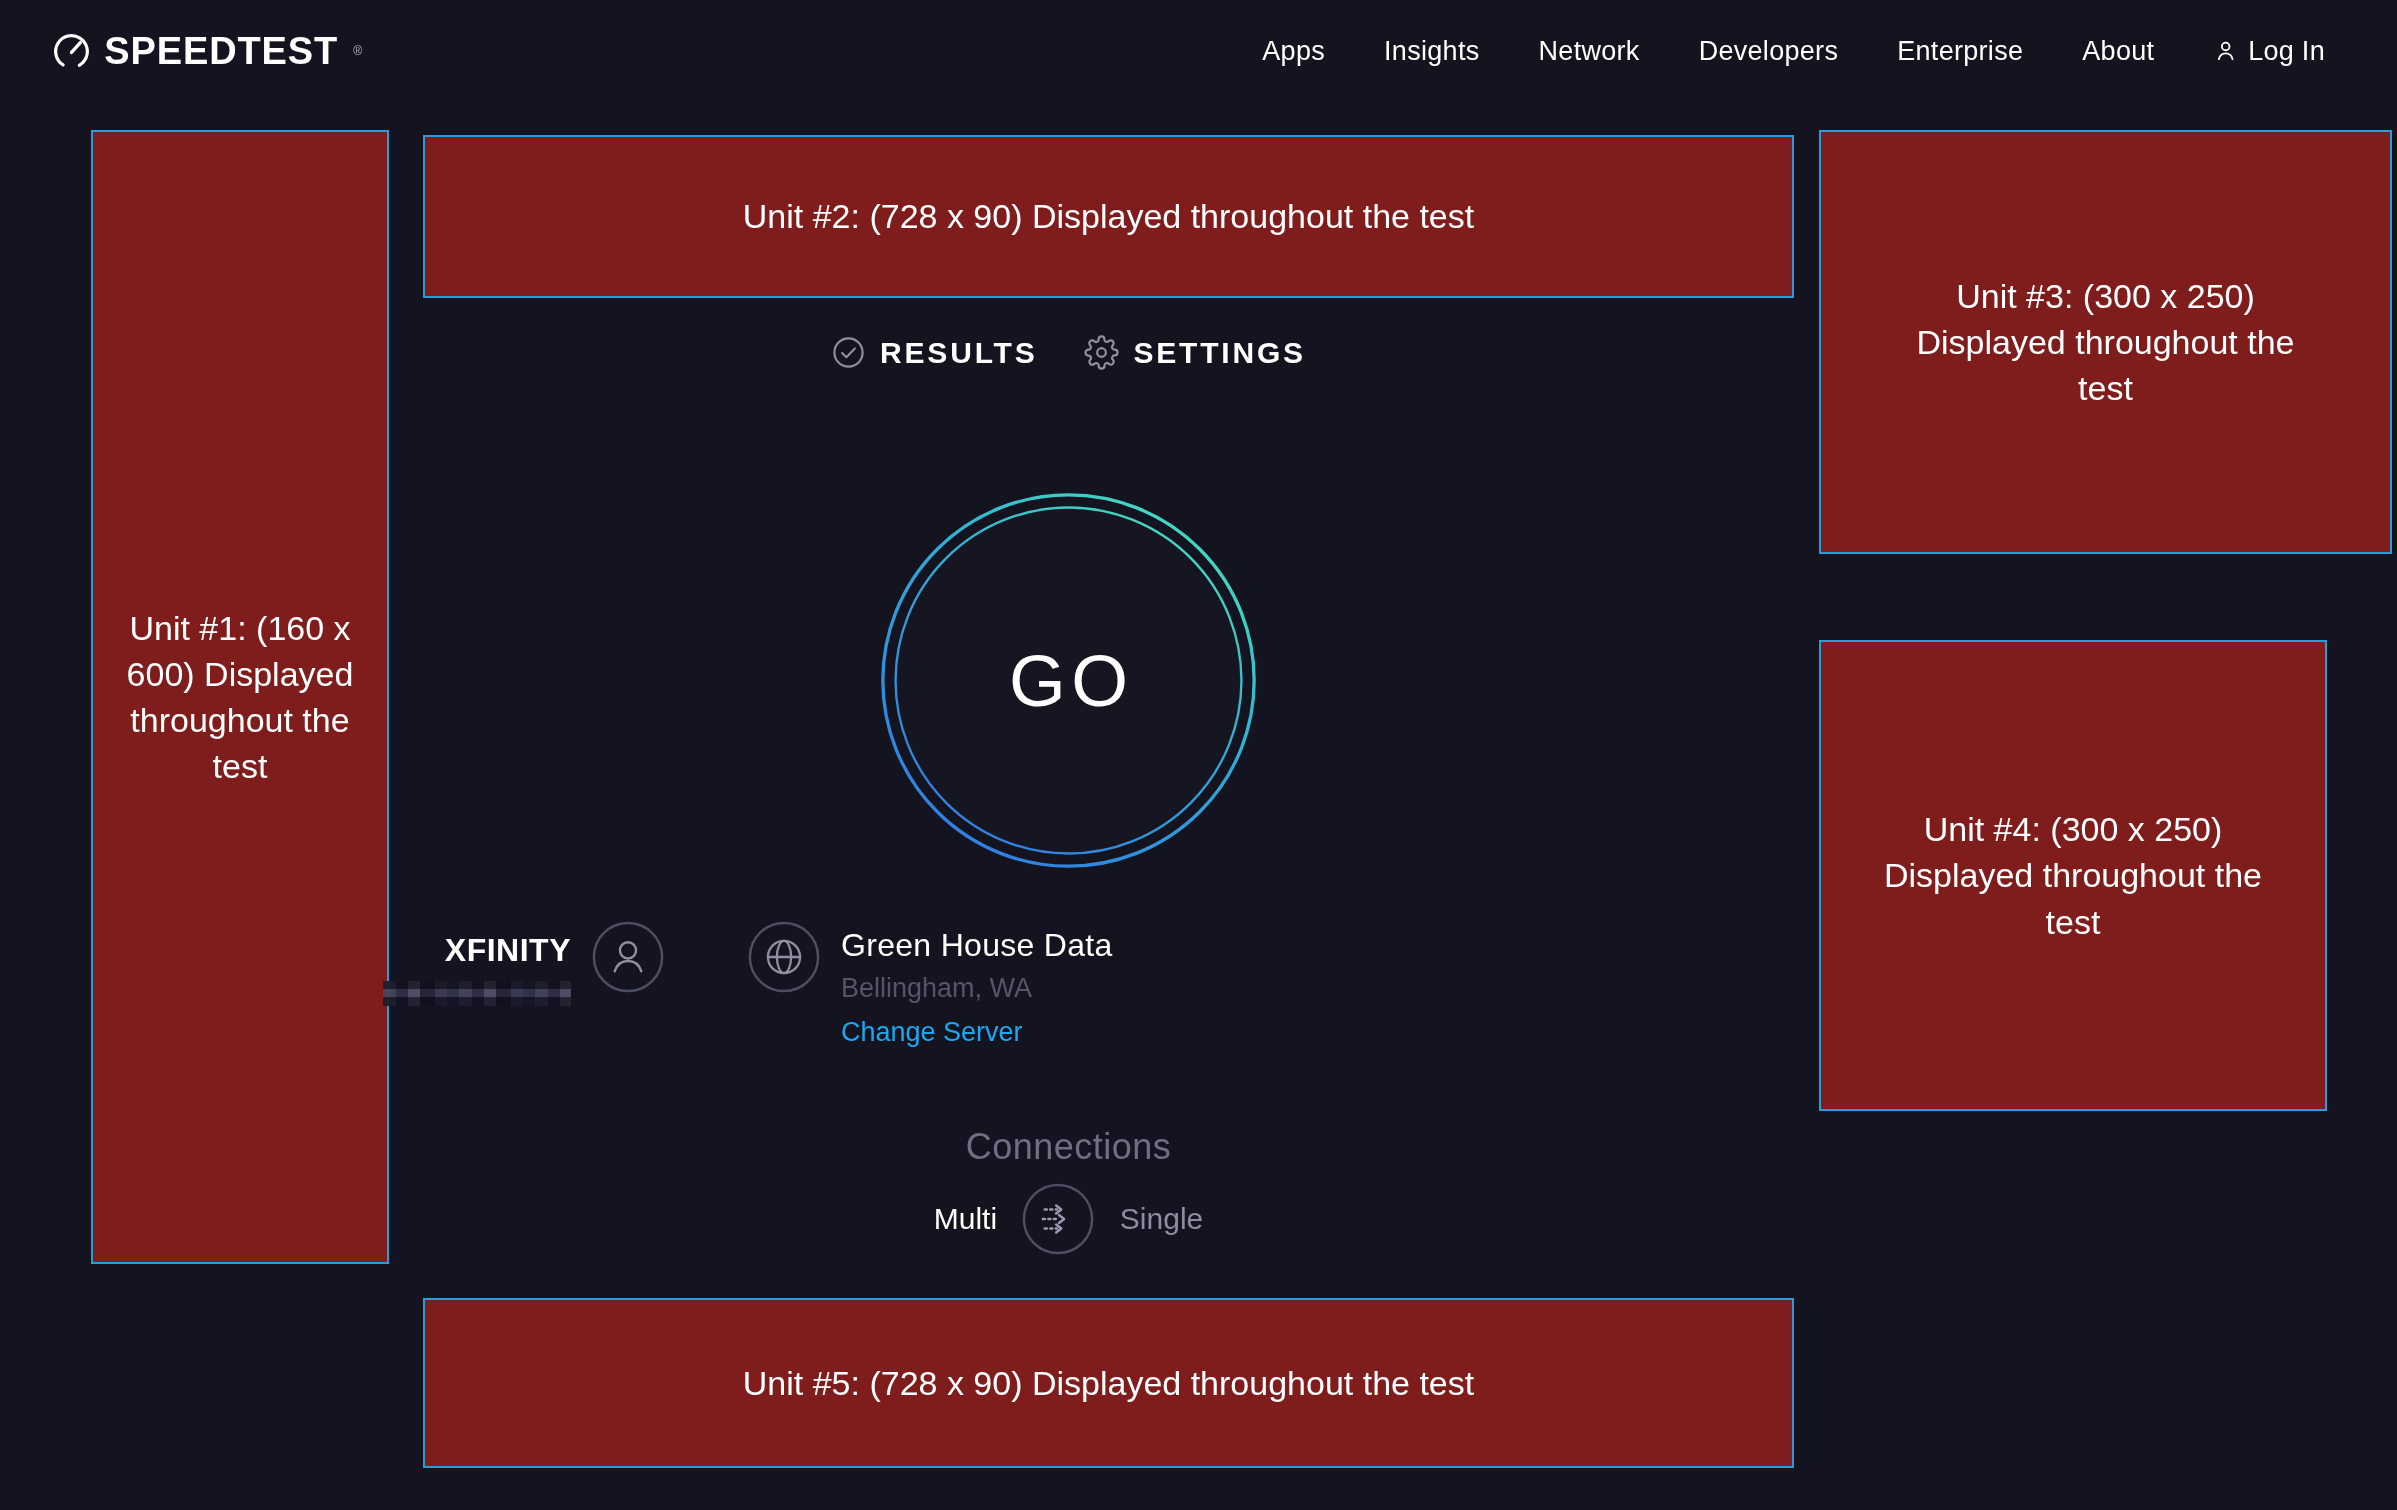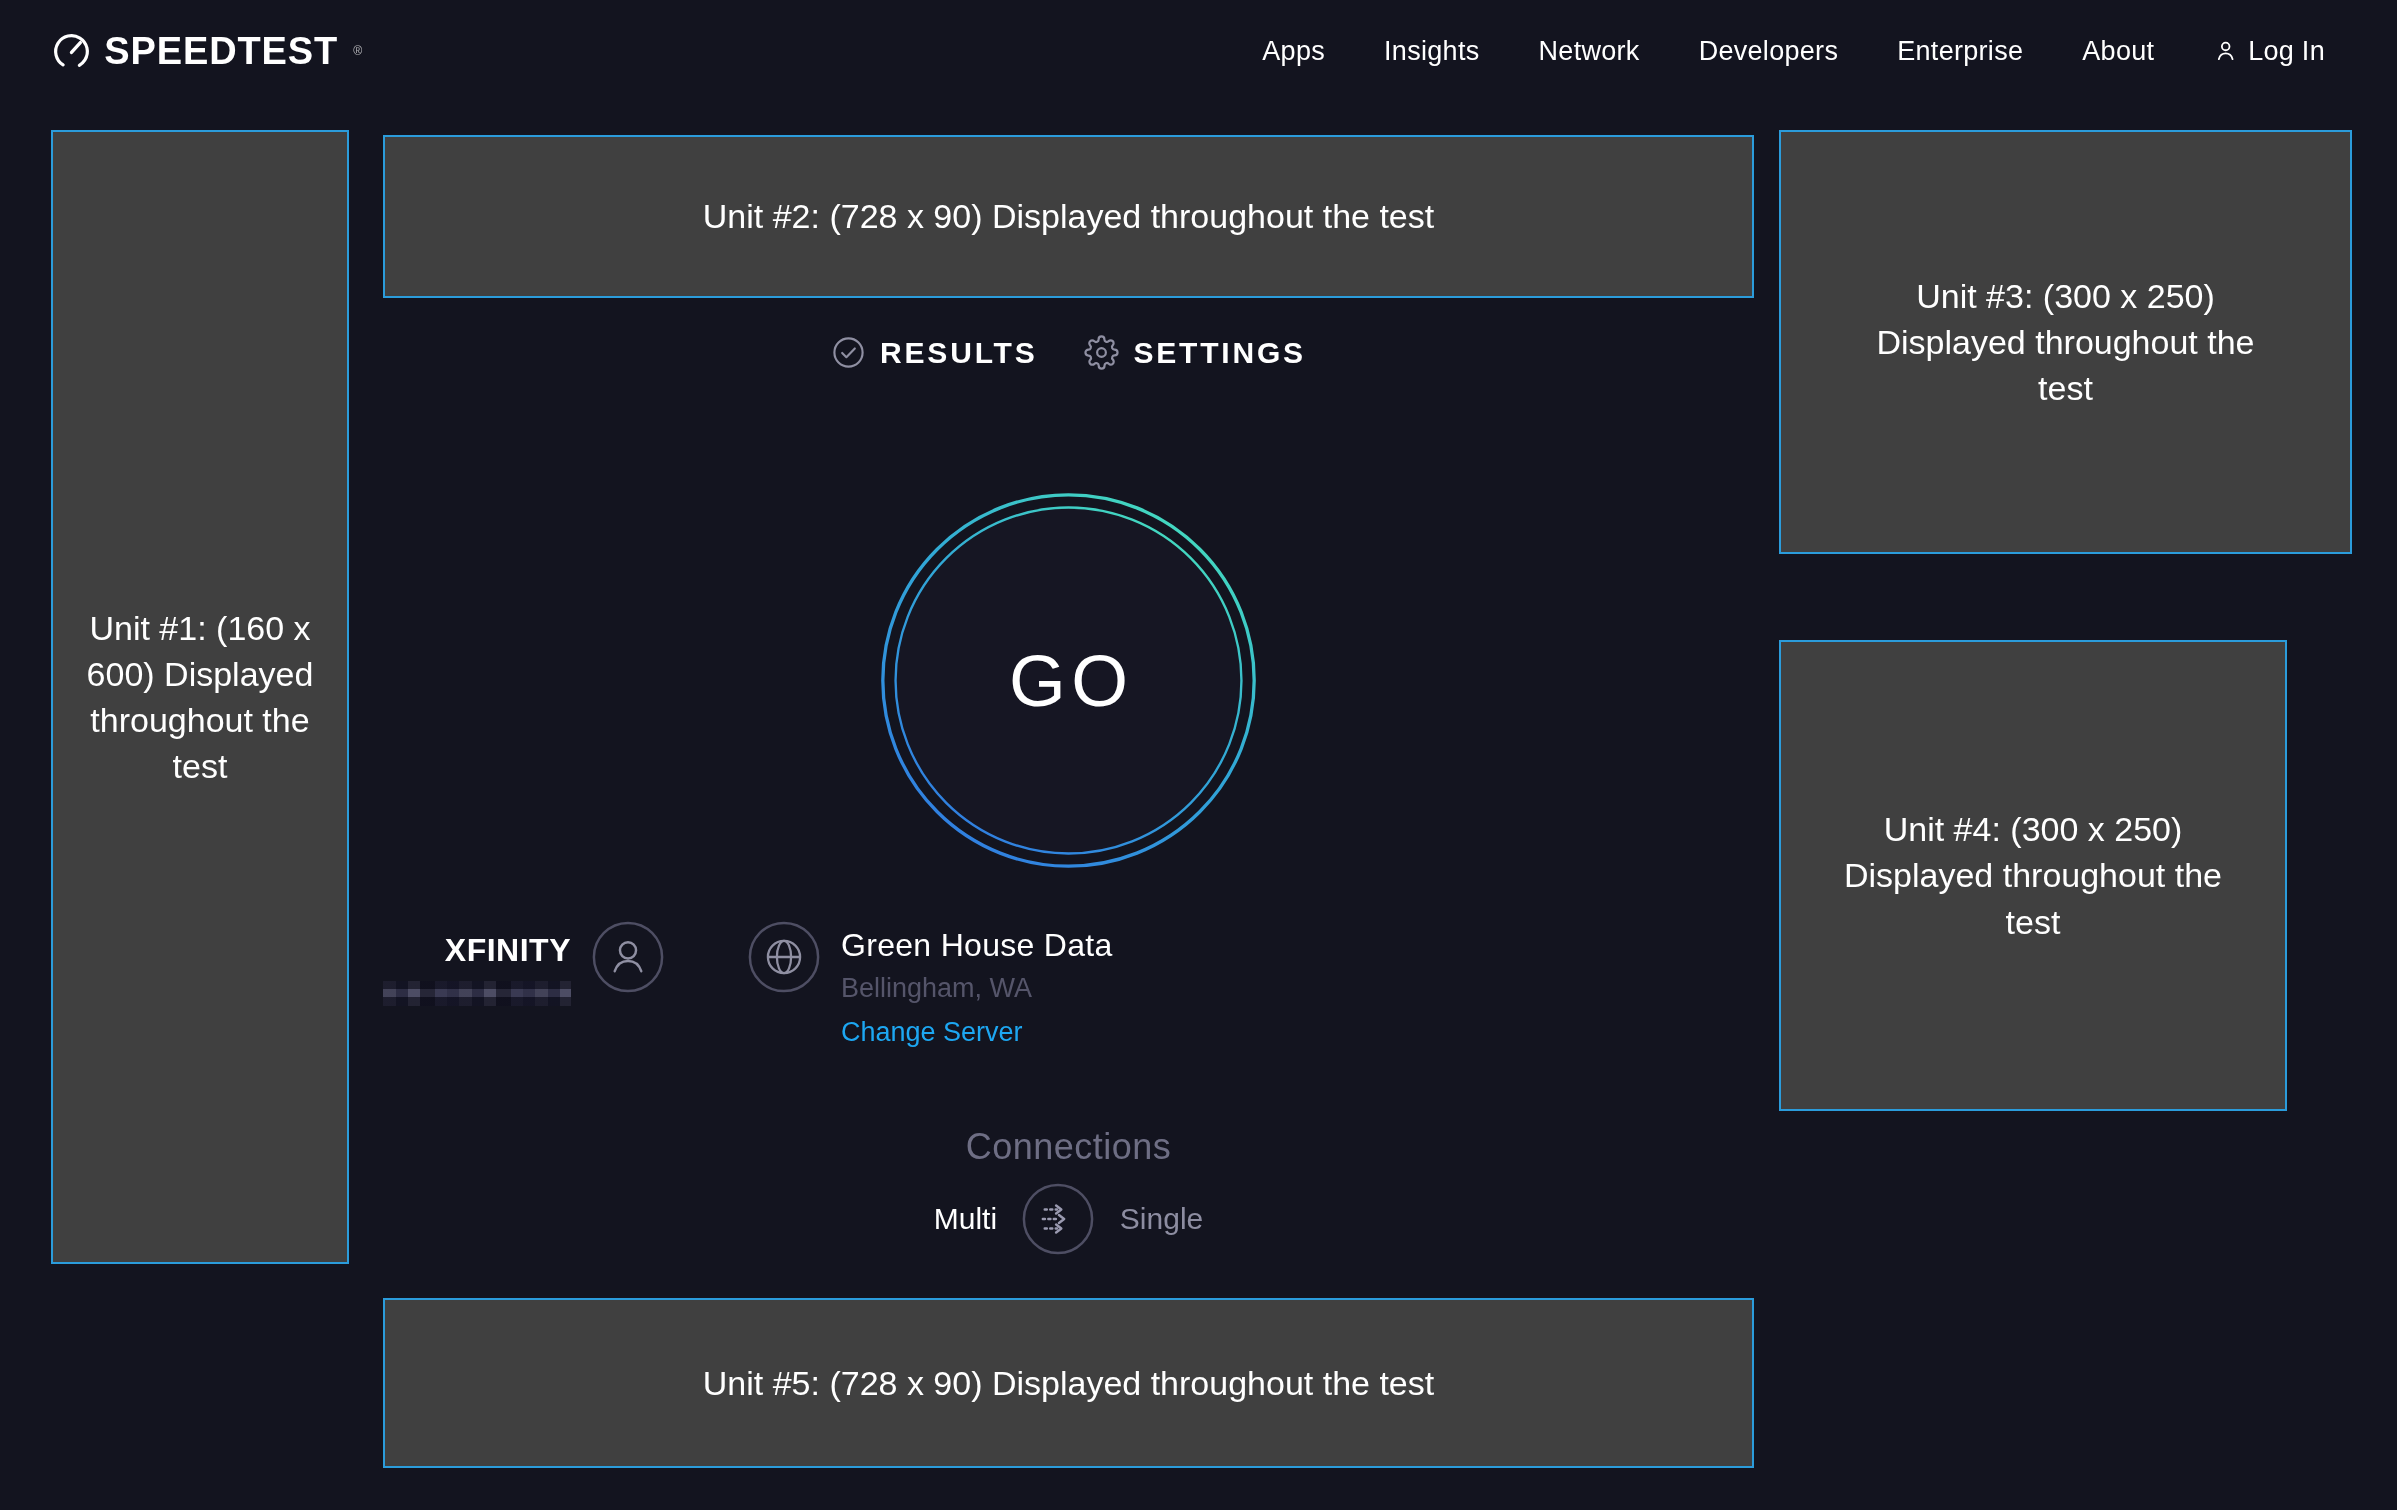--- a/index.html
+++ b/index.html
@@ -24,26 +24,27 @@
   .nav { display: flex; align-items: center; gap: 59px; }
   .nav a {
     color: #fff; text-decoration: none; font-size: 27px; font-weight: 400;
     letter-spacing: 0.3px; cursor: pointer;
   }
   .login { display: flex; align-items: center; gap: 9.4px; }
 
   
   .ad {
     position: absolute;
-    background: #404040;
+    background: #7f1d1d;
     border: 2.8px solid #2b9cdb;
     display: flex; align-items: center; justify-content: center;
     text-align: center;
     font-size: 34px; line-height: 1.36; color: #fff;
     cursor: pointer;
+    margin-left: 40px;
   }
   .ad-1 { left: 51px;   top: 130px;  width: 298px;  height: 1134px; }
   .ad-1 .ad-text { max-width: 231px; }
   .ad-2 { left: 383px;  top: 135px;  width: 1371px; height: 163px; }
   .ad-3 { left: 1779px; top: 130px;  width: 573px;  height: 424px; }
   .ad-3 .ad-text, .ad-4 .ad-text { max-width: 381px; }
   .ad-4 { left: 1779px; top: 640px;  width: 508px;  height: 471px; }
   .ad-5 { left: 383px;  top: 1298px; width: 1371px; height: 170px; }
 
   

